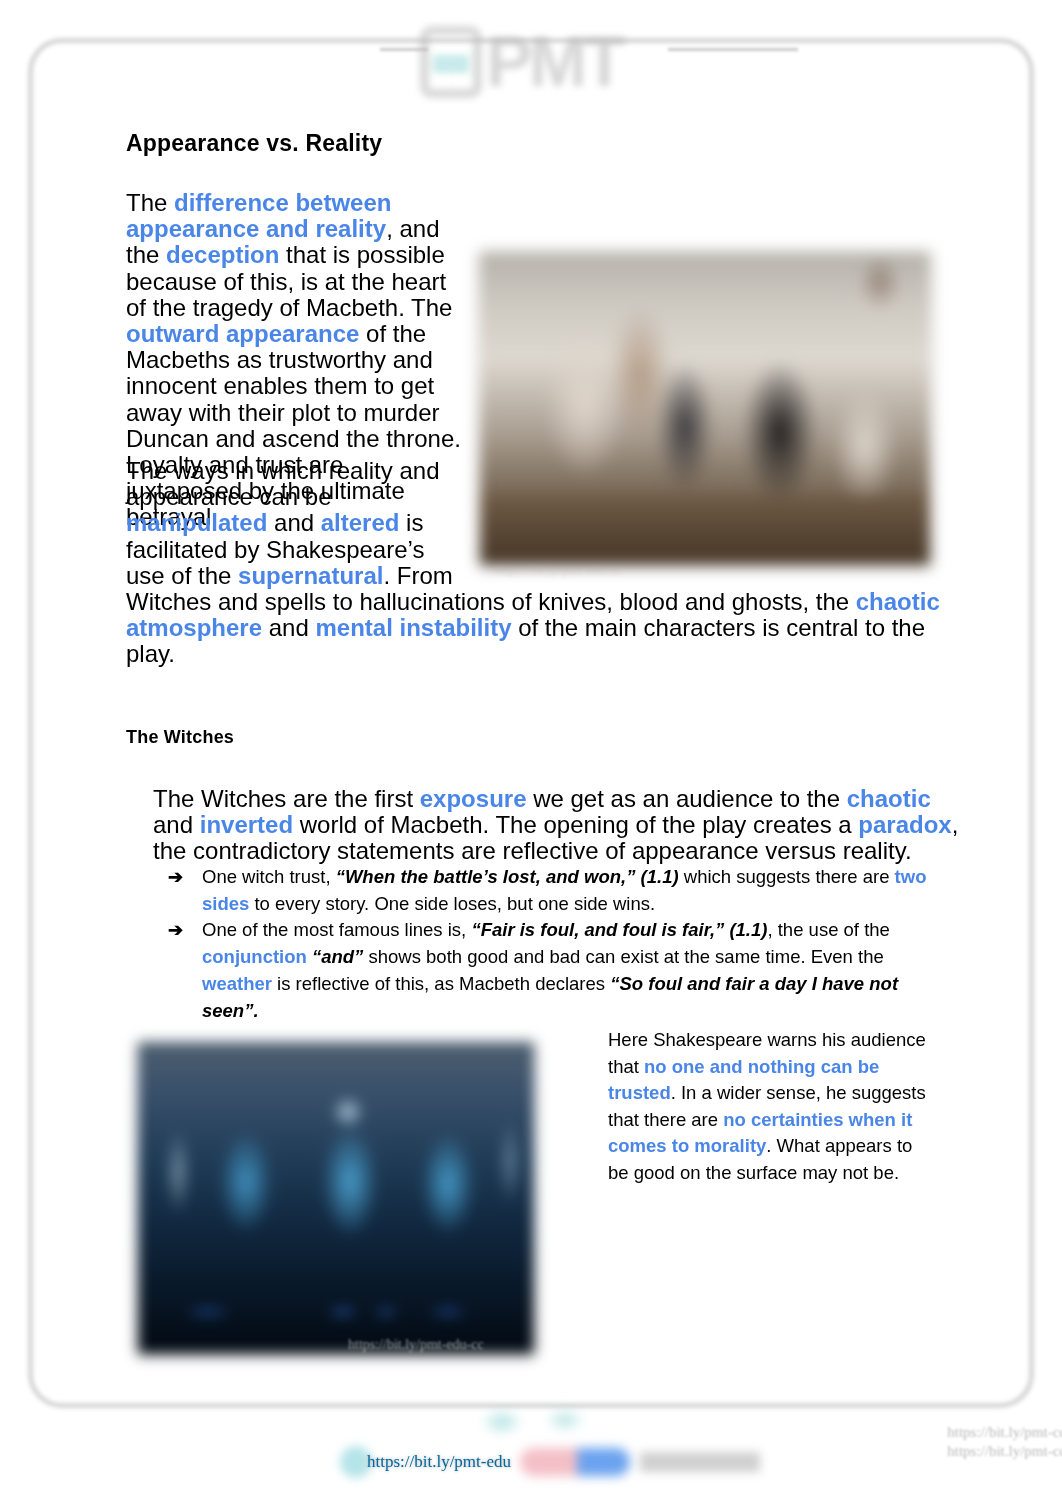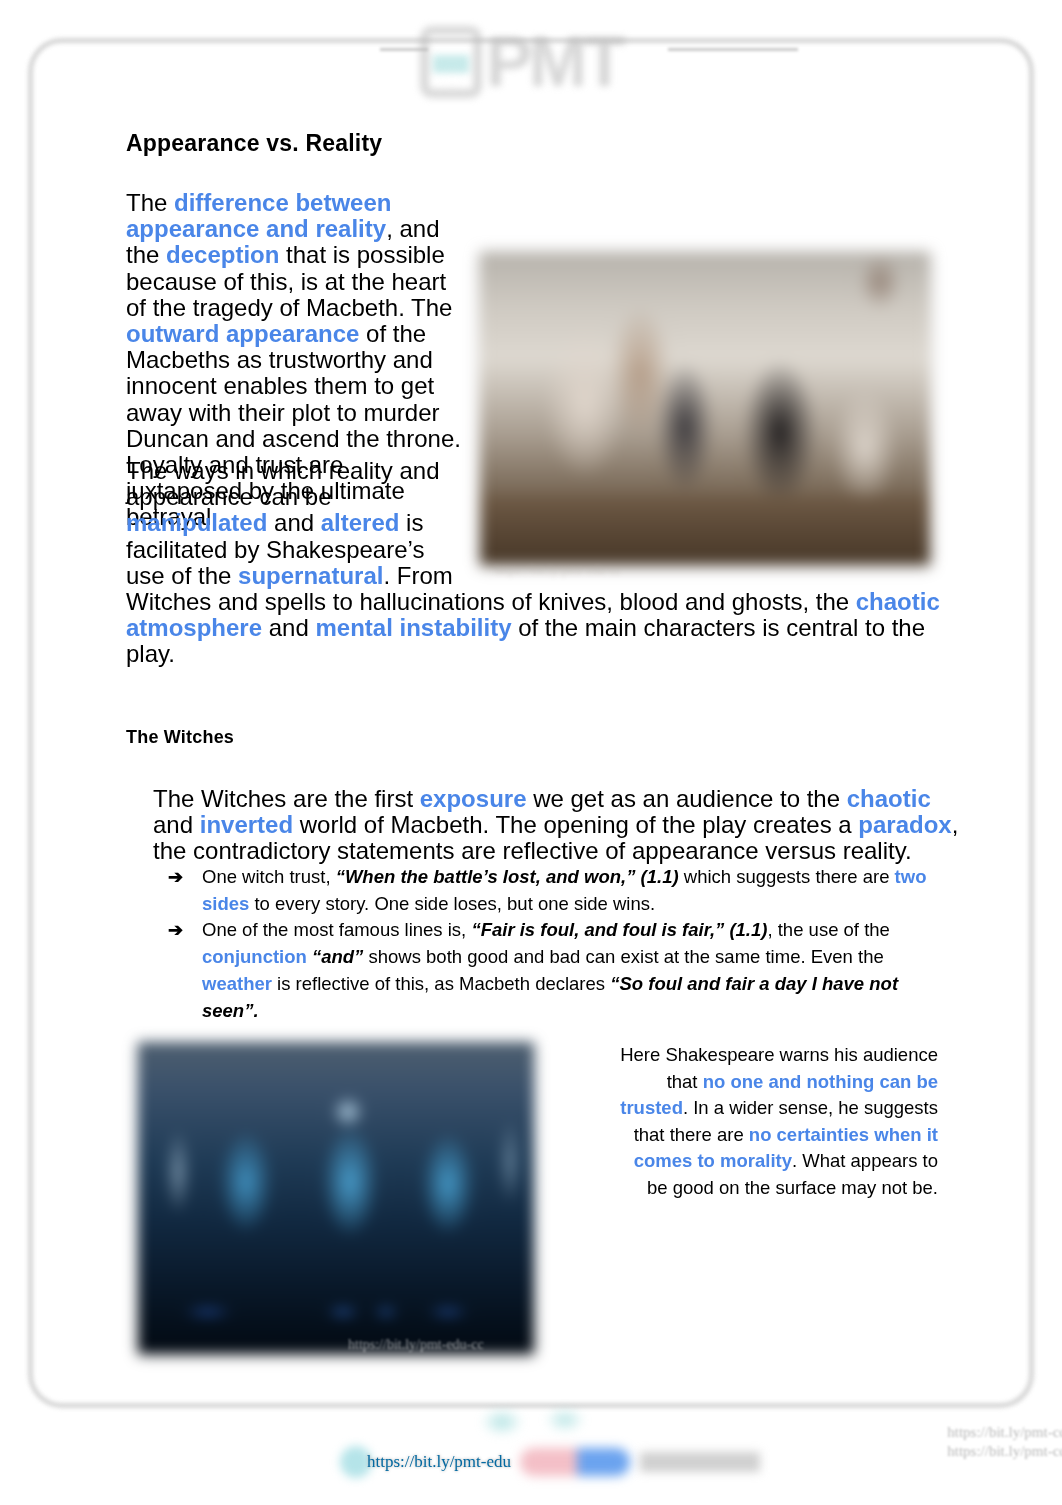--- a/index.html
+++ b/index.html
@@ -231,21 +231,21 @@
 
   
   #right-col {
     position: absolute;
     left: 608px;
     top: 1026px;
     width: 330px;
     font-size: 18.5px;
     line-height: 26.6px;
   }
-  #right-col .rp { margin: 16px 0 26px 0; text-align: right; }
+  #right-col .rp { margin: 1px 0 26px 0; }
 
   
   #footer {
     position: absolute;
     left: 0; top: 1400px;
     width: 1062px;
     height: 105px;
   }
   #foot-blob {
     position: absolute;

